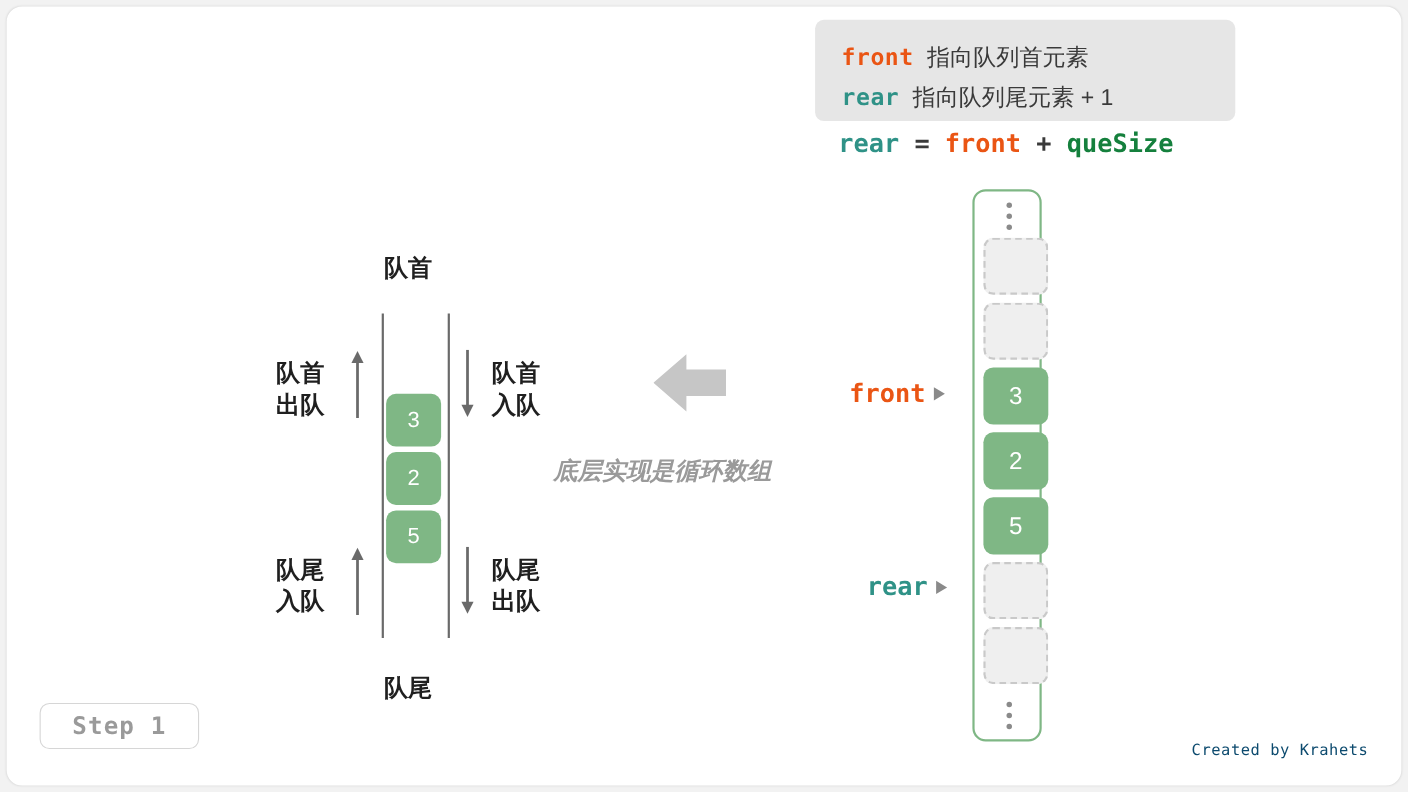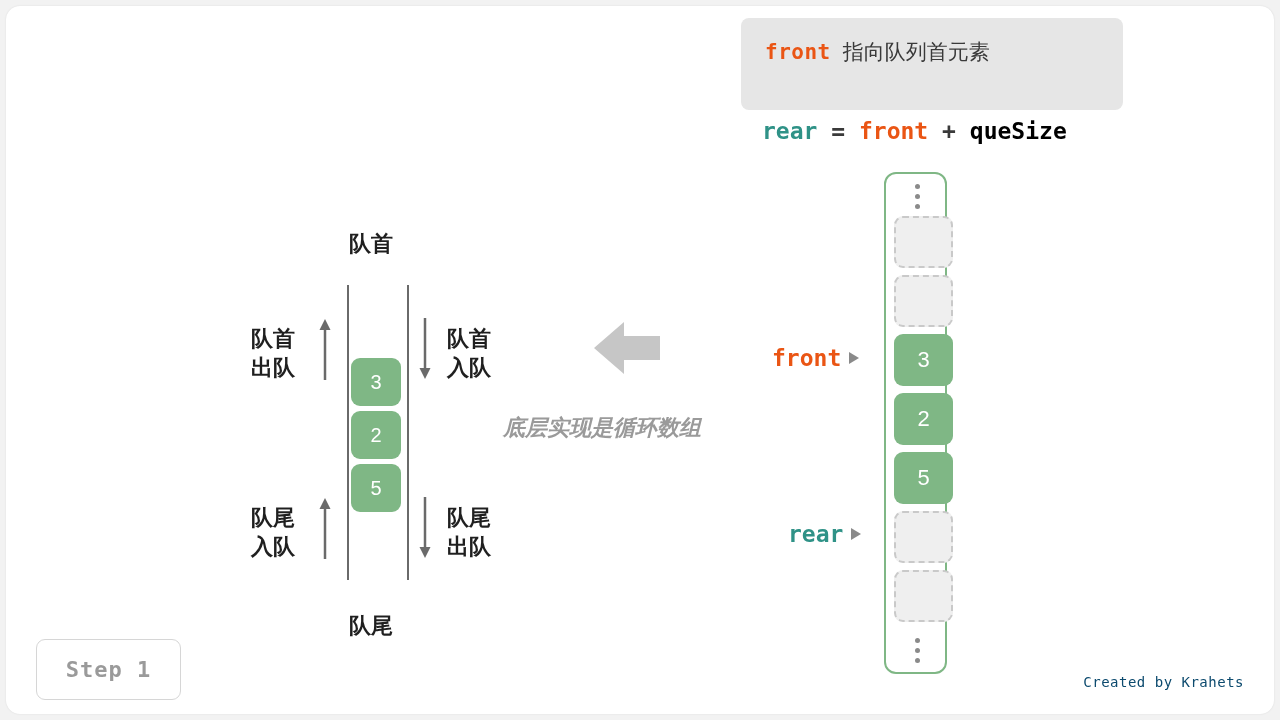--- a/index.html
+++ b/index.html
@@ -53,21 +53,21 @@
   }
   .legend-line.l1 { top: 20px; }
   .legend-line.l2 { top: 56px; }
   .mono-b {
     font-family: "DejaVu Sans Mono", "Liberation Mono", monospace;
     font-weight: bold;
     letter-spacing: 0.5px;
   }
   .c-front { color: #ea5514; }
   .c-rear  { color: #2f9287; }
-  .c-blue  { color: #000000; }
+  .c-blue  { color: #15803d; }
   .c-gray  { color: #3a3a3a; }
 
   .formula {
     position: absolute;
     left: 762px;
     top: 118px;
     font-size: 23px;
     white-space: nowrap;
     font-family: "DejaVu Sans Mono", "Liberation Mono", monospace;
     font-weight: bold;
@@ -222,21 +222,21 @@
     white-space: nowrap;
     font-style: italic;
   }
 
   
   .step-badge {
     position: absolute;
     left: 36px;
     top: 639px;
     width: 145px;
-    height: 61px;
+    height: 42px;
     box-sizing: border-box;
     border: 1px solid #d6d6d6;
     border-radius: 9px;
     background: #ffffff;
     display: flex;
     align-items: center;
     justify-content: center;
     font-family: "DejaVu Sans Mono", "Liberation Mono", monospace;
     font-weight: bold;
     font-size: 22px;
@@ -256,20 +256,23 @@
 </style>
 </head>
 <body>
 
 <div id="canvas">
   <div class="card"></div>
 
   <div class="legend-box">
     <div class="legend-line l1">
       <span class="mono-b c-front">front</span><span style="display:inline-block;width:12px"></span><span>指向队列首元素</span>
+    </div>
+    <div class="legend-line l2">
+      <span class="mono-b c-rear">rear</span><span style="display:inline-block;width:12px"></span><span>指向队列尾元素 + 1</span>
     </div>
   </div>
 
   <div class="formula">
     <span class="c-rear">rear</span>
     <span class="c-gray">=</span>
     <span class="c-front">front</span>
     <span class="c-gray">+</span>
     <span class="c-blue">queSize</span>
   </div>

